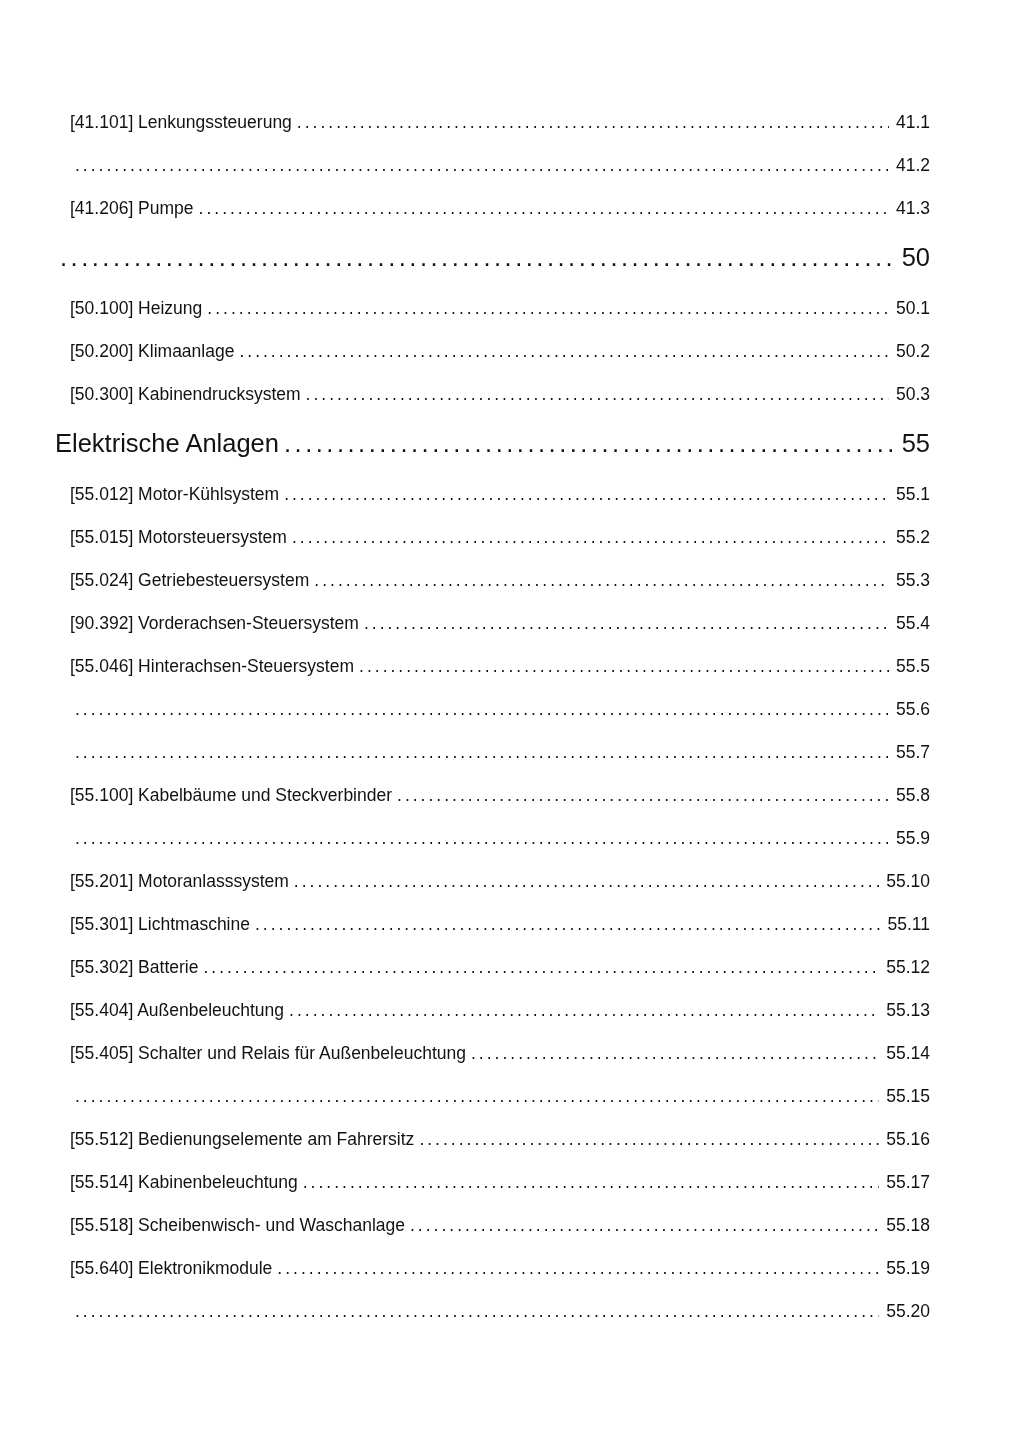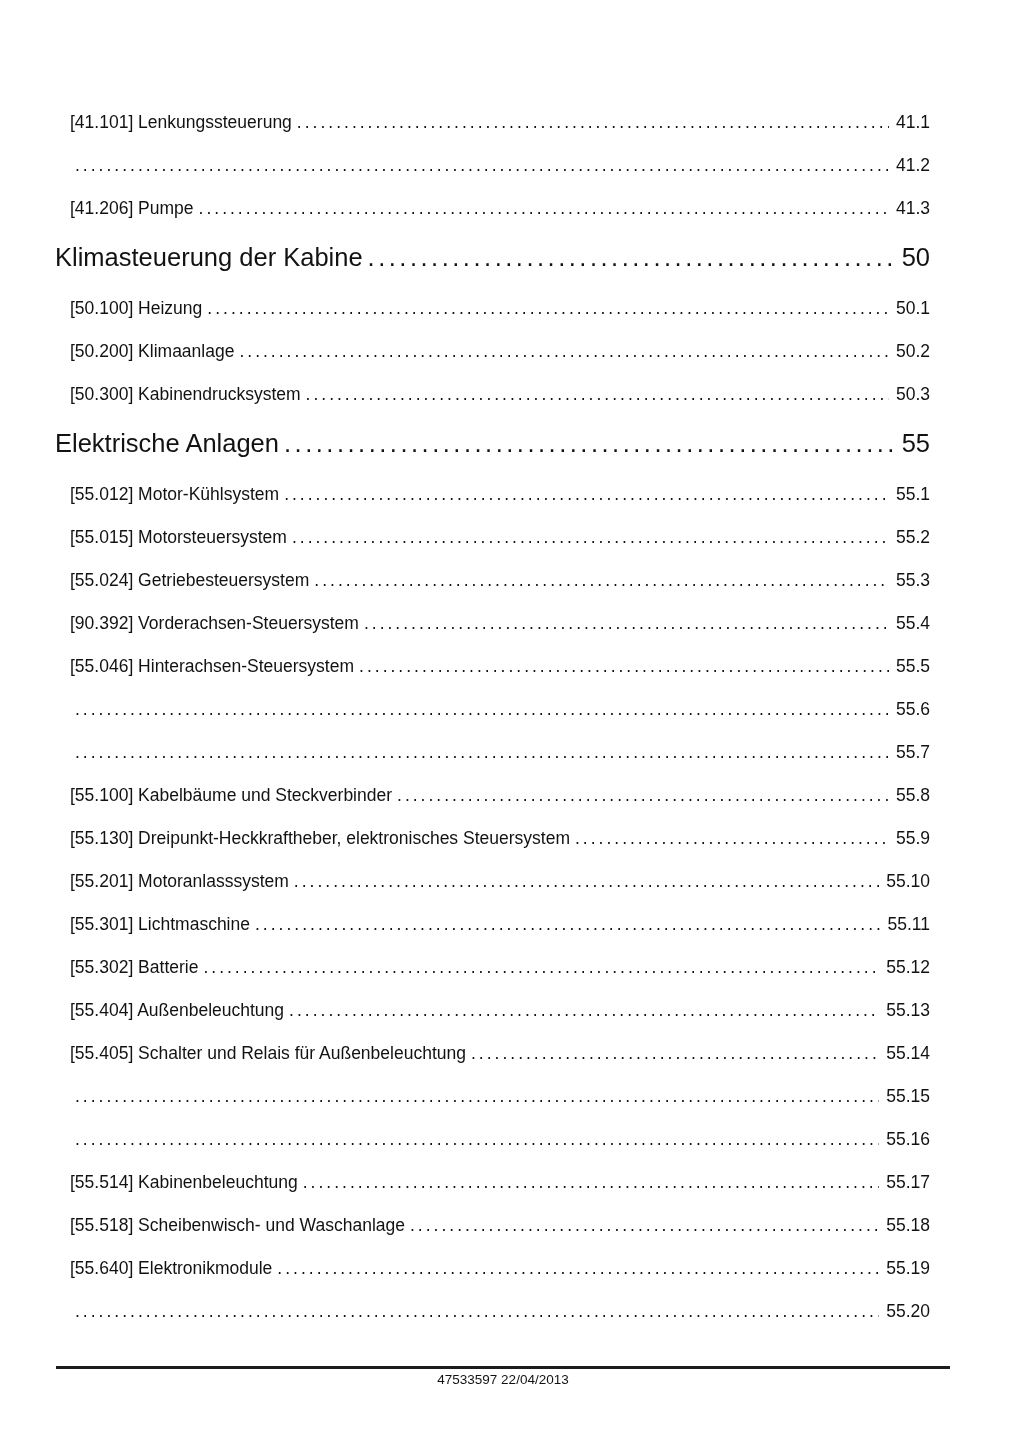--- a/index.html
+++ b/index.html
@@ -89,21 +89,20 @@
       <div class="row">
         <span class="leader">........................................................................................................................................................................................................</span>
         <span class="pagenum">41.2</span>
       </div>
       <div class="row">
         <span class="label">[41.206] Pumpe</span>
         <span class="leader">........................................................................................................................................................................................................</span>
         <span class="pagenum">41.3</span>
       </div>
       <div class="row chapter">
-        <span class="label">Klimasteuerung der Kabine</span>
         <span class="leader">........................................................................................................................................................................................................</span>
         <span class="pagenum">50</span>
       </div>
       <div class="row">
         <span class="label">[50.100] Heizung</span>
         <span class="leader">........................................................................................................................................................................................................</span>
         <span class="pagenum">50.1</span>
       </div>
       <div class="row">
         <span class="label">[50.200] Klimaanlage</span>
@@ -152,21 +151,20 @@
       <div class="row">
         <span class="leader">........................................................................................................................................................................................................</span>
         <span class="pagenum">55.7</span>
       </div>
       <div class="row">
         <span class="label">[55.100] Kabelbäume und Steckverbinder</span>
         <span class="leader">........................................................................................................................................................................................................</span>
         <span class="pagenum">55.8</span>
       </div>
       <div class="row">
-        <span class="label">[55.130] Dreipunkt-Heckkraftheber, elektronisches Steuersystem</span>
         <span class="leader">........................................................................................................................................................................................................</span>
         <span class="pagenum">55.9</span>
       </div>
       <div class="row">
         <span class="label">[55.201] Motoranlasssystem</span>
         <span class="leader">........................................................................................................................................................................................................</span>
         <span class="pagenum">55.10</span>
       </div>
       <div class="row">
         <span class="label">[55.301] Lichtmaschine</span>
@@ -186,20 +184,21 @@
       <div class="row">
         <span class="label">[55.405] Schalter und Relais für Außenbeleuchtung</span>
         <span class="leader">........................................................................................................................................................................................................</span>
         <span class="pagenum">55.14</span>
       </div>
       <div class="row">
         <span class="leader">........................................................................................................................................................................................................</span>
         <span class="pagenum">55.15</span>
       </div>
       <div class="row">
+        <span class="label">[55.512] Bedienungselemente am Fahrersitz</span>
         <span class="leader">........................................................................................................................................................................................................</span>
         <span class="pagenum">55.16</span>
       </div>
       <div class="row">
         <span class="label">[55.514] Kabinenbeleuchtung</span>
         <span class="leader">........................................................................................................................................................................................................</span>
         <span class="pagenum">55.17</span>
       </div>
       <div class="row">
         <span class="label">[55.518] Scheibenwisch- und Waschanlage</span>
@@ -210,16 +209,13 @@
         <span class="label">[55.640] Elektronikmodule</span>
         <span class="leader">........................................................................................................................................................................................................</span>
         <span class="pagenum">55.19</span>
       </div>
       <div class="row">
         <span class="leader">........................................................................................................................................................................................................</span>
         <span class="pagenum">55.20</span>
       </div>
     </div>
 
-  <div class="footer">
-    <span class="footer-text">47533597 22/04/2013</span>
-  </div>
 </div>
 
 </body></html>

